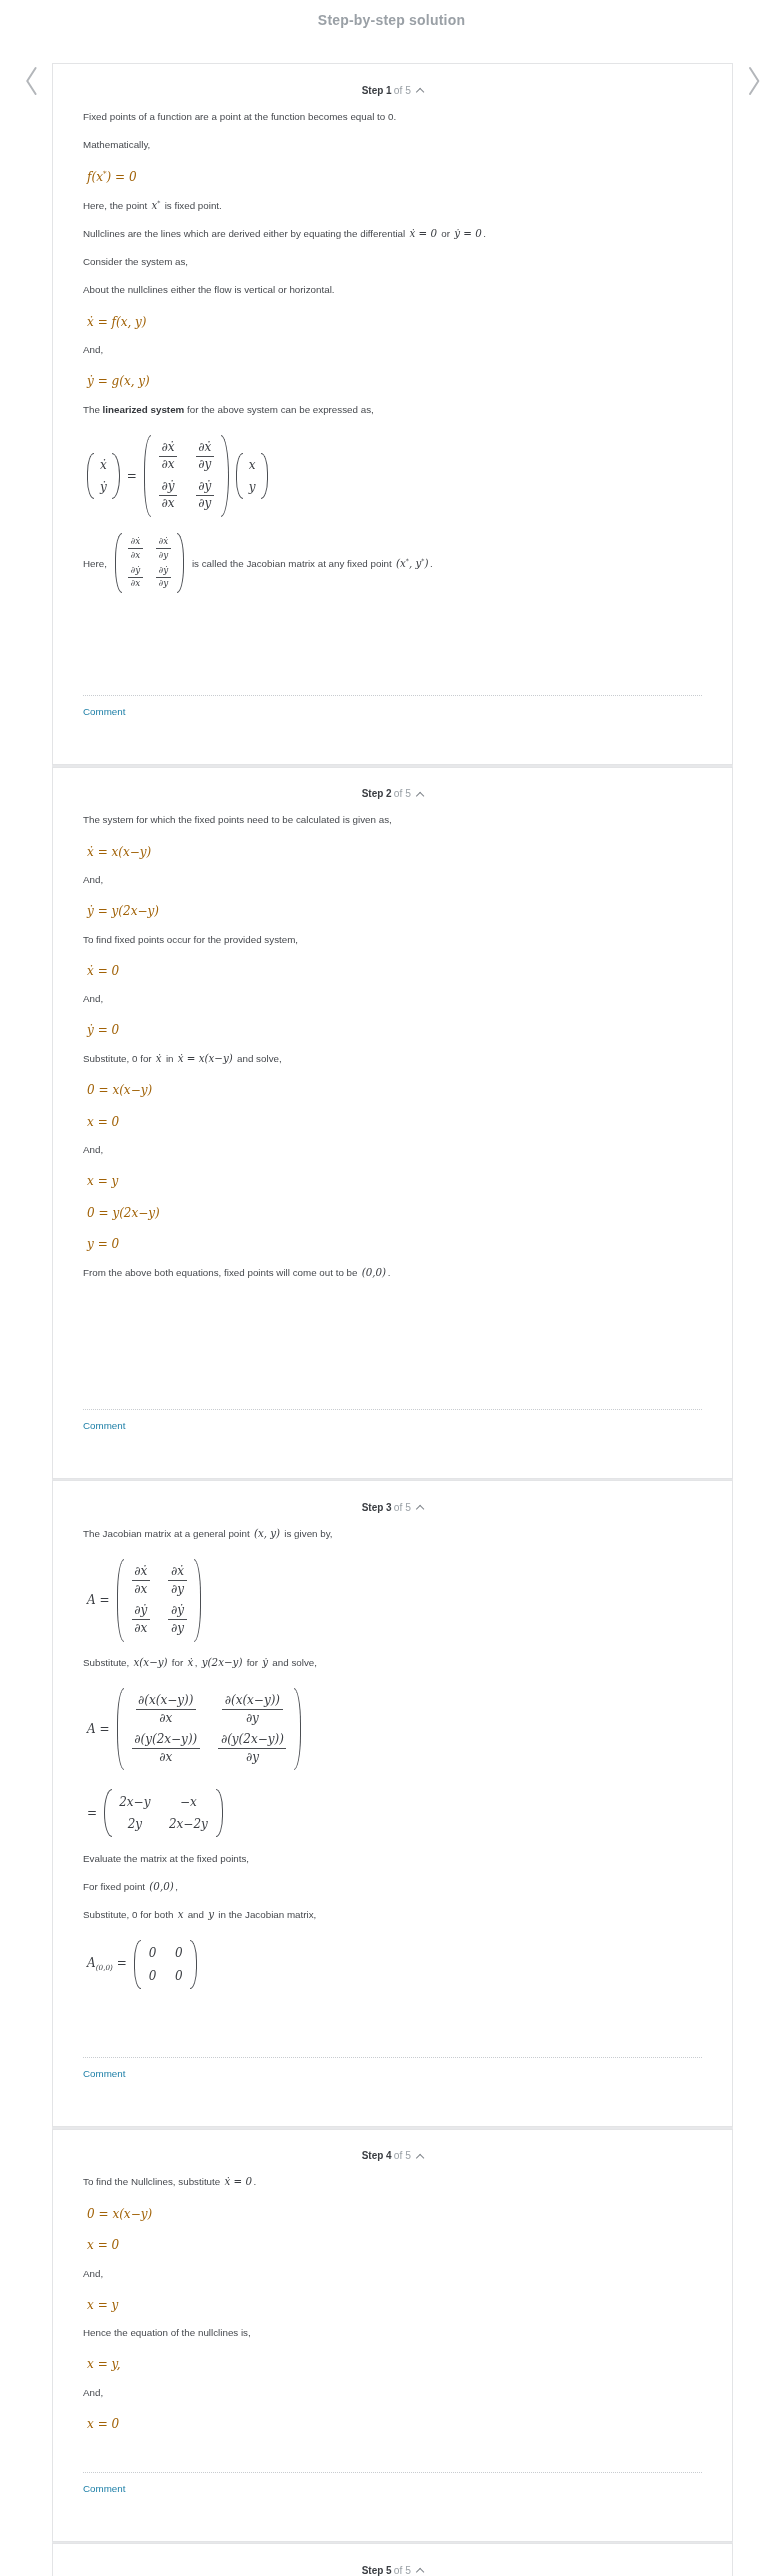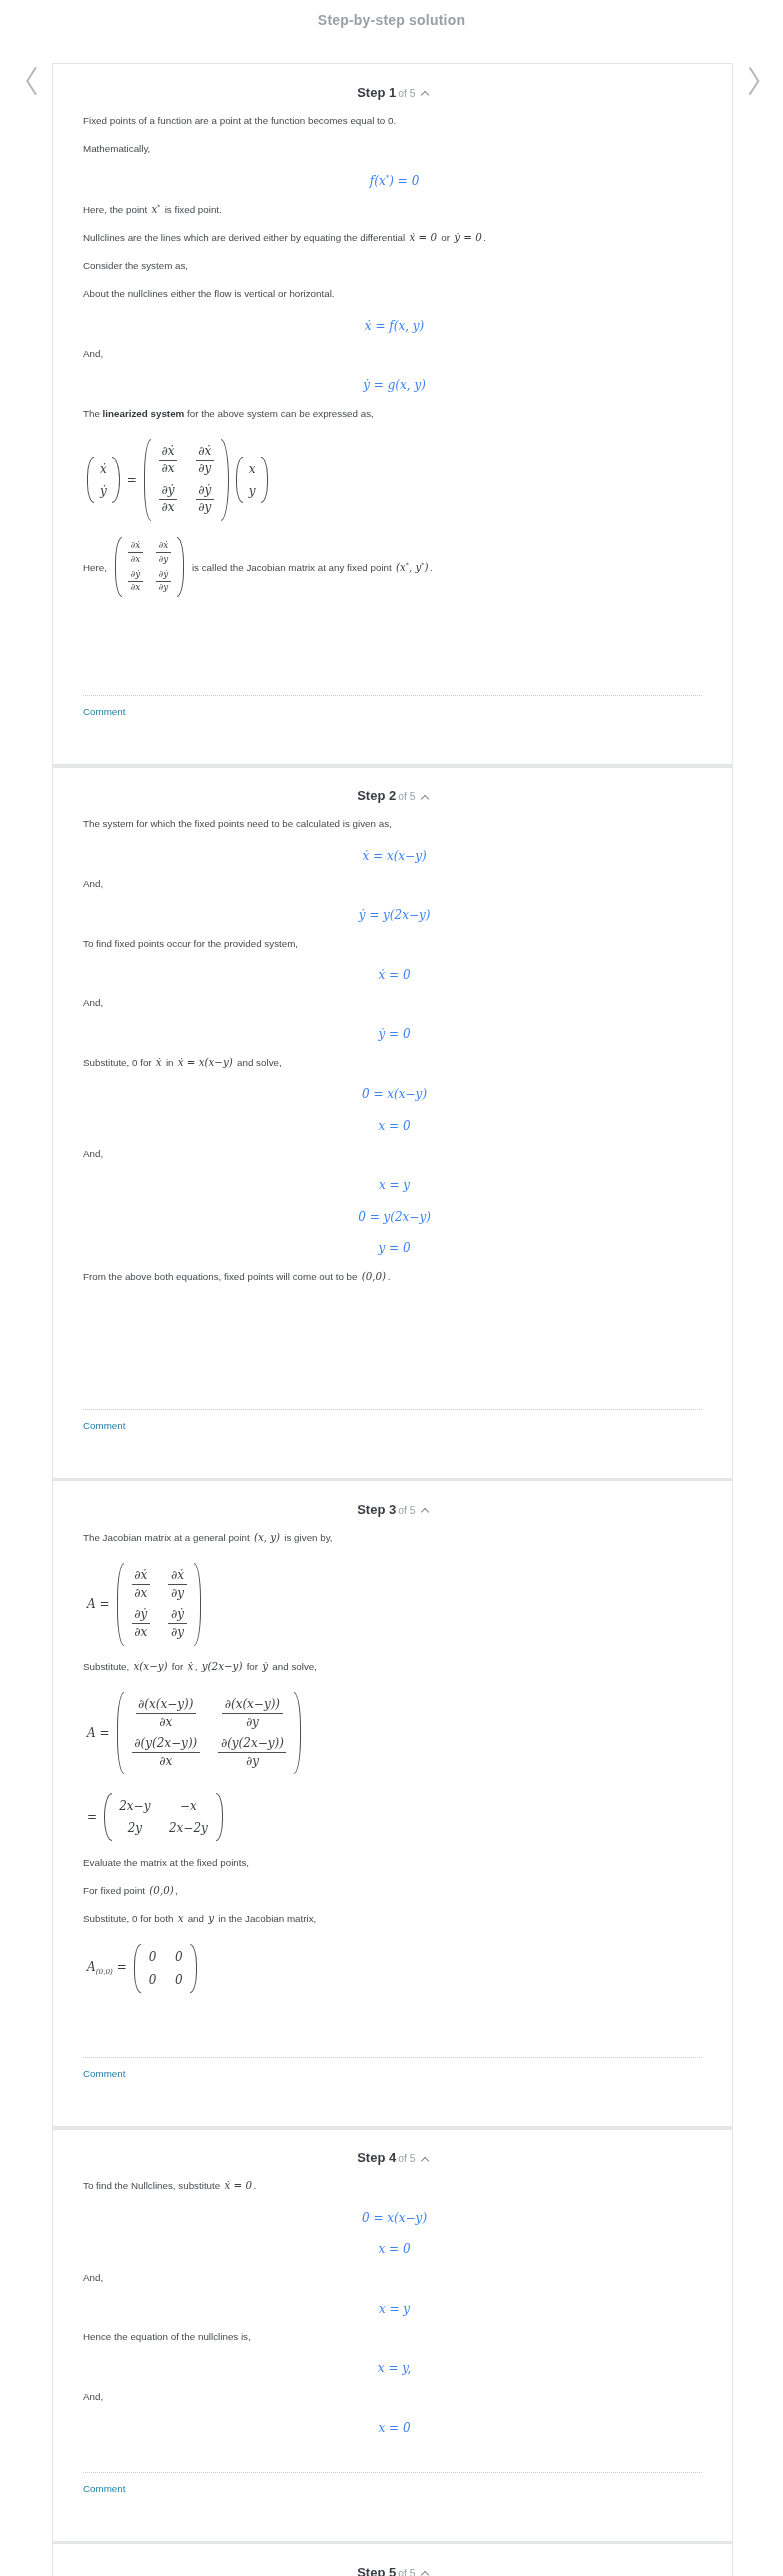--- a/index.html
+++ b/index.html
@@ -14,32 +14,32 @@
   .nav-left{left:20.6px;}
   .nav-right{right:18.5px;}
 
   .cards{position:absolute;left:52px;top:63px;width:681px;
          display:flex;flex-direction:column;gap:1.5px;background:#e7e8ea;}
   .card{background:#fff;border:0.5px solid #e3e4e6;box-sizing:border-box;
         display:flex;flex-direction:column;padding:0 30px 47px;overflow:hidden;}
 
   .sh{flex-shrink:0;text-align:center;padding-top:20.6px;
       font:10.3px "Liberation Sans",sans-serif;color:#9aa0a6;}
-  .sh b{color:#3a3d42;font-size:13px;font-weight:700;margin-right:2.1px;}
+  .sh b{color:#3a3d42;font-size:10px;font-weight:700;margin-right:2.1px;}
   .chev-up{display:inline-block;width:5.2px;height:5.2px;margin-left:6.2px;
            border-left:1.3px solid #7f848a;border-top:1.3px solid #7f848a;
            transform:rotate(45deg) translate(1.5px,1.5px);cursor:pointer;}
 
   .para{font:9.8px/1.4 "Liberation Sans",sans-serif;color:#46494e;margin:14.4px 0 0;flex-shrink:0;}
   .para b{color:#35383d;}
   .mi{font:italic 10.3px "DejaVu Serif",serif;color:#3a3d42;padding:0 1.5px;white-space:nowrap;}
   sup,sub{font-size:60%;}
 
-  .eq{font:italic 12px "DejaVu Serif",serif;color:#3b82f6;margin:17.5px 0 0;
-      padding-left:4.1px;flex-shrink:0;text-align:center;}
+  .eq{font:italic 12px "DejaVu Serif",serif;color:#a16207;margin:17.5px 0 0;
+      padding-left:4.1px;flex-shrink:0;}
 
   .mrow{display:flex;align-items:center;gap:7.2px;margin:18.5px 0 0;padding-left:4.1px;
         font:italic 12px "DejaVu Serif",serif;color:#3a3d42;flex-shrink:0;}
   .mv{white-space:pre;}
   .pw{display:inline-flex;align-items:stretch;}
   .pl{width:6.2px;border:0.9px solid #4b4e53;border-right:none;
       border-radius:8.2px 0 0 8.2px / 50% 0 0 50%;margin-right:3.6px;}
   .pr{width:6.2px;border:0.9px solid #4b4e53;border-left:none;
       border-radius:0 8.2px 8.2px 0 / 0 50% 50% 0;margin-left:3.6px;}
   .mx{display:grid;grid-template-columns:auto auto;column-gap:18.5px;row-gap:8.2px;

